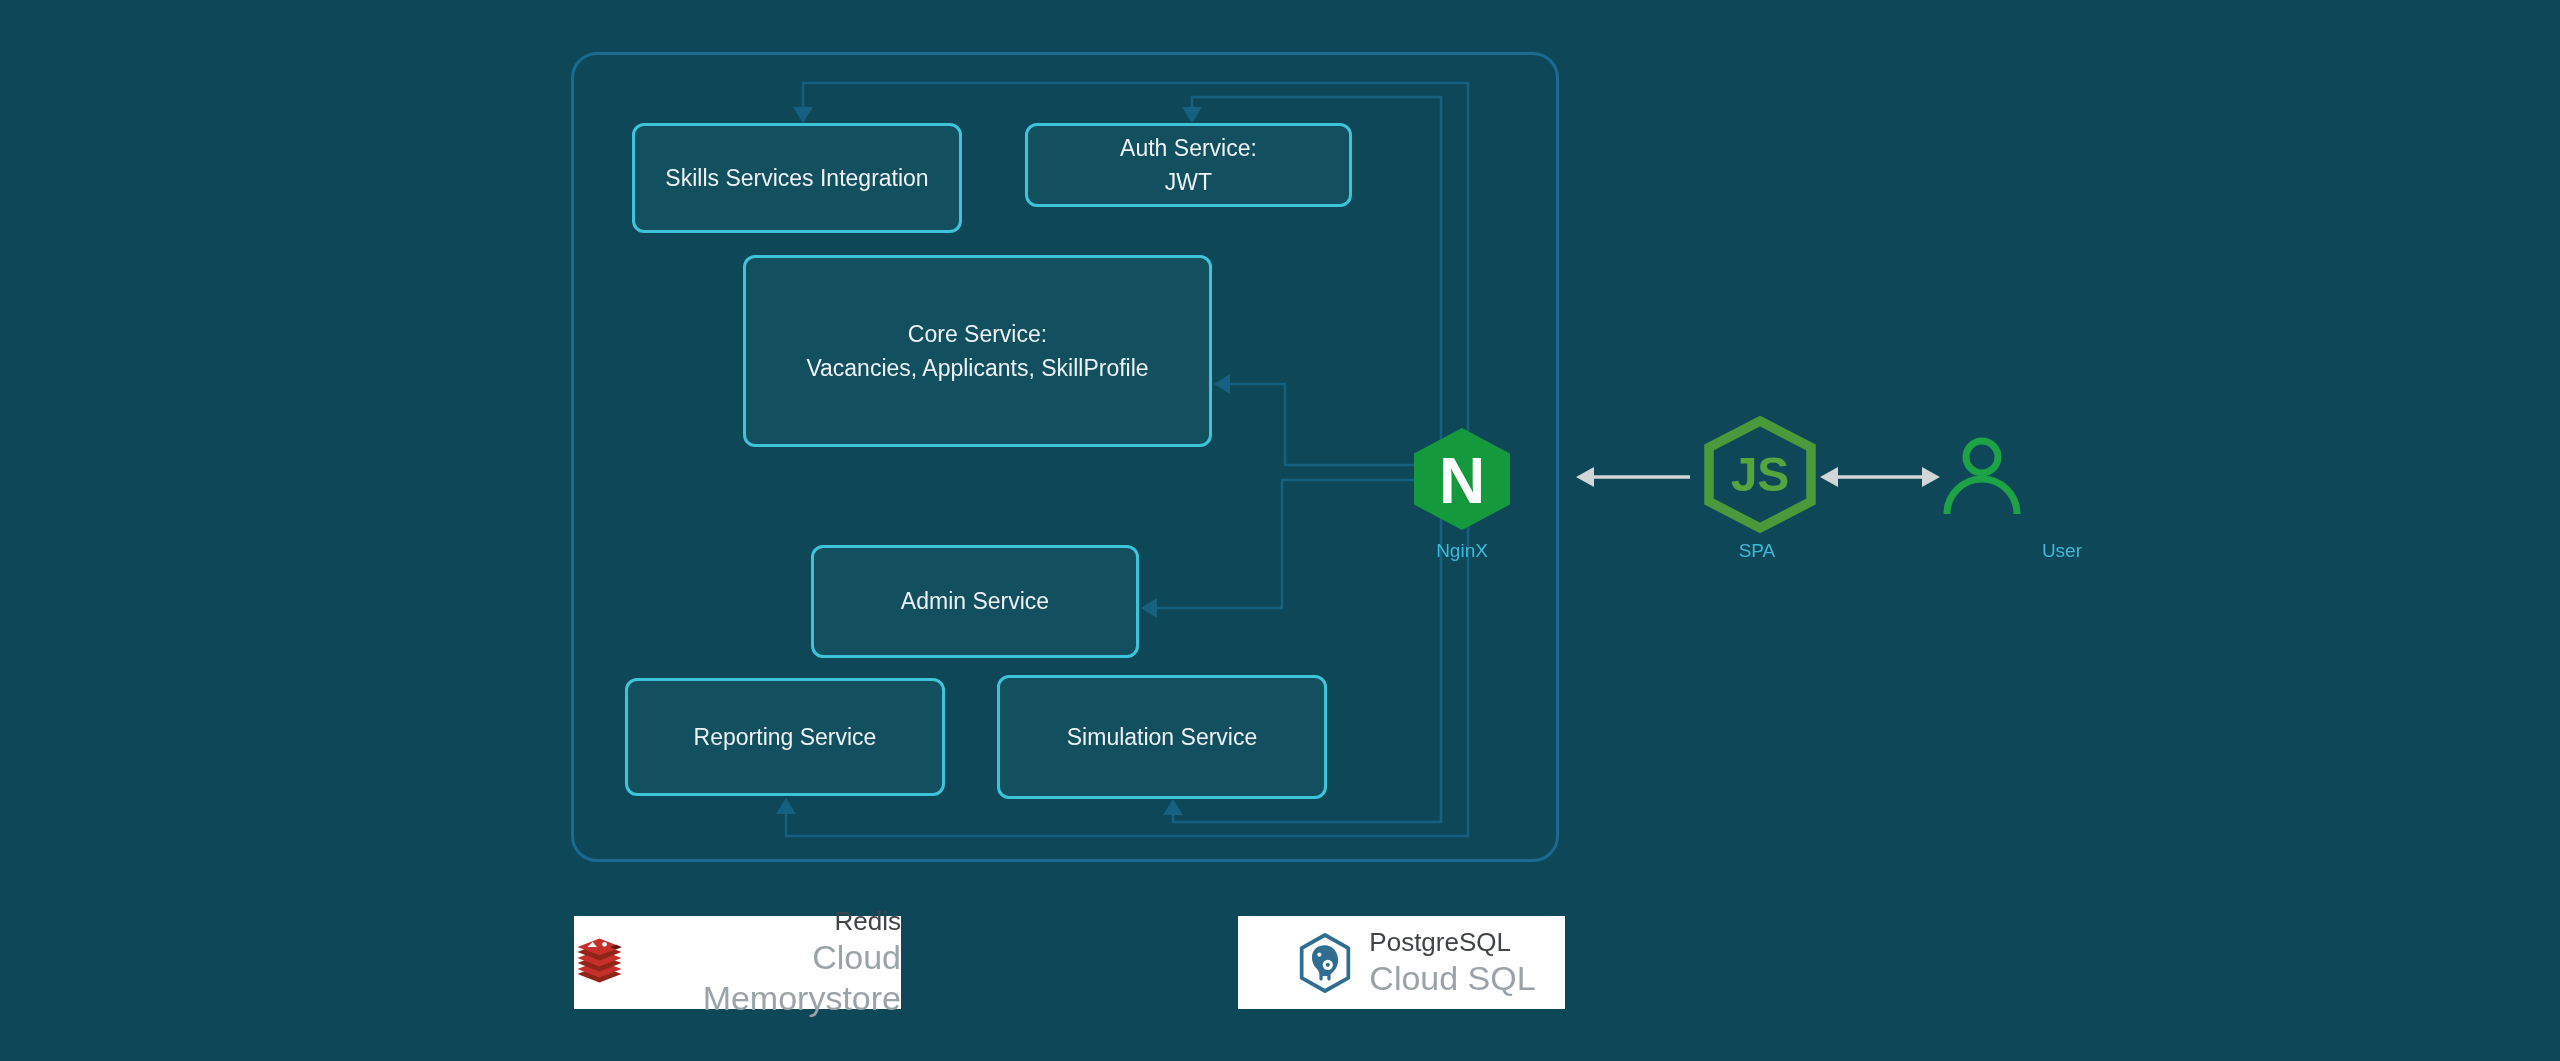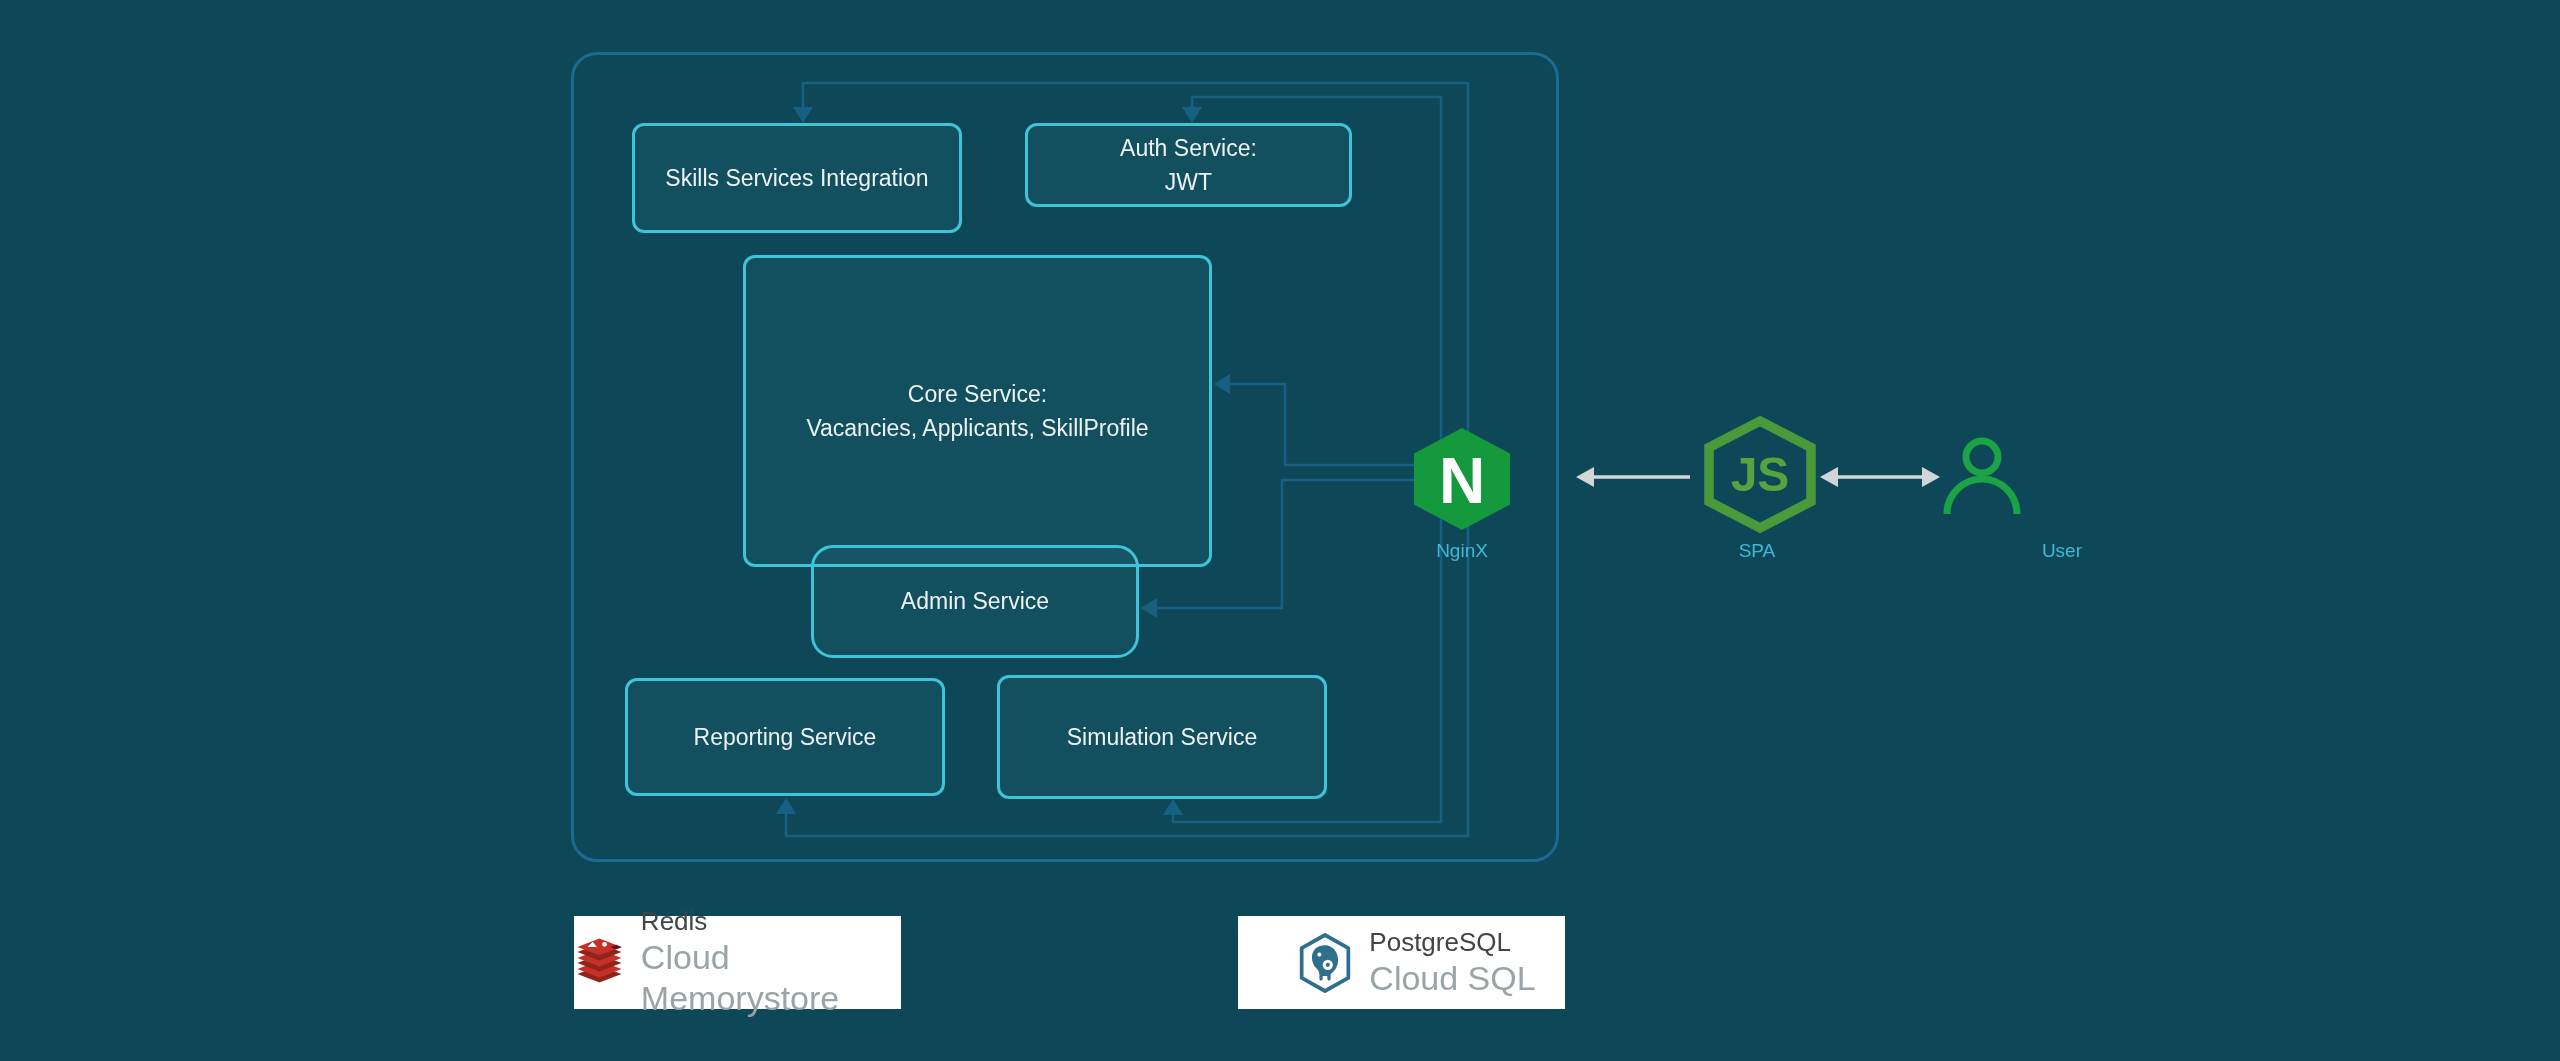--- a/index.html
+++ b/index.html
@@ -21,22 +21,22 @@
   
   .service-box{
     position:absolute;
     border:3px solid var(--service-border,#3ec4d9);border-radius:12px;
     background:rgba(98,208,226,0.05);
     display:flex;flex-direction:column;align-items:center;justify-content:center;
     color:var(--service-text,#edf3f5);font-size:23px;line-height:1.5;text-align:center;
   }
   .box-skills    {left:632px; top:123px; width:330px;height:110px;}
   .box-auth      {left:1025px;top:123px; width:327px;height:84px;}
-  .box-core      {left:743px; top:255px; width:469px;height:312px;}
-  .box-admin     {left:811px; top:545px; width:328px;height:113px;border-radius:22px;}
+  .box-core      {left:743px; top:255px; width:469px;height:192px;}
+  .box-admin     {left:811px; top:545px; width:328px;height:113px;}
   .box-reporting {left:625px; top:678px; width:320px;height:118px;}
   .box-simulation{left:997px; top:675px; width:330px;height:124px;}
 
   
   .node-icon{position:absolute;}
   .node-label{
     position:absolute;width:200px;text-align:center;
     color:var(--label-cyan,#3db9d9);font-size:19px;font-weight:normal;
   }
   .label-nginx{left:1362px;top:540px;}
@@ -47,21 +47,21 @@
   .gcp-label{
     position:absolute;left:571px;top:884px;width:988px;text-align:center;
     color:#e9f0f2;font-size:24px;
   }
 
   
   .store-card{
     position:absolute;top:916px;width:327px;height:93px;background:#ffffff;
     display:flex;align-items:center;justify-content:center;gap:16px;
   }
-  .card-redis{left:574px;}
+  .card-redis{left:574px;text-align:right;}
   .card-postgresql{left:1238px;padding-left:30px;}
   .store-text{display:flex;flex-direction:column;justify-content:center;line-height:1.2;}
   .store-name{font-size:26px;color:#404447;}
   .store-service{font-size:34px;color:var(--muted-gray,#9aa4a8);}
 </style>
 </head>
 <body>
 
 <div class="stage">
 

